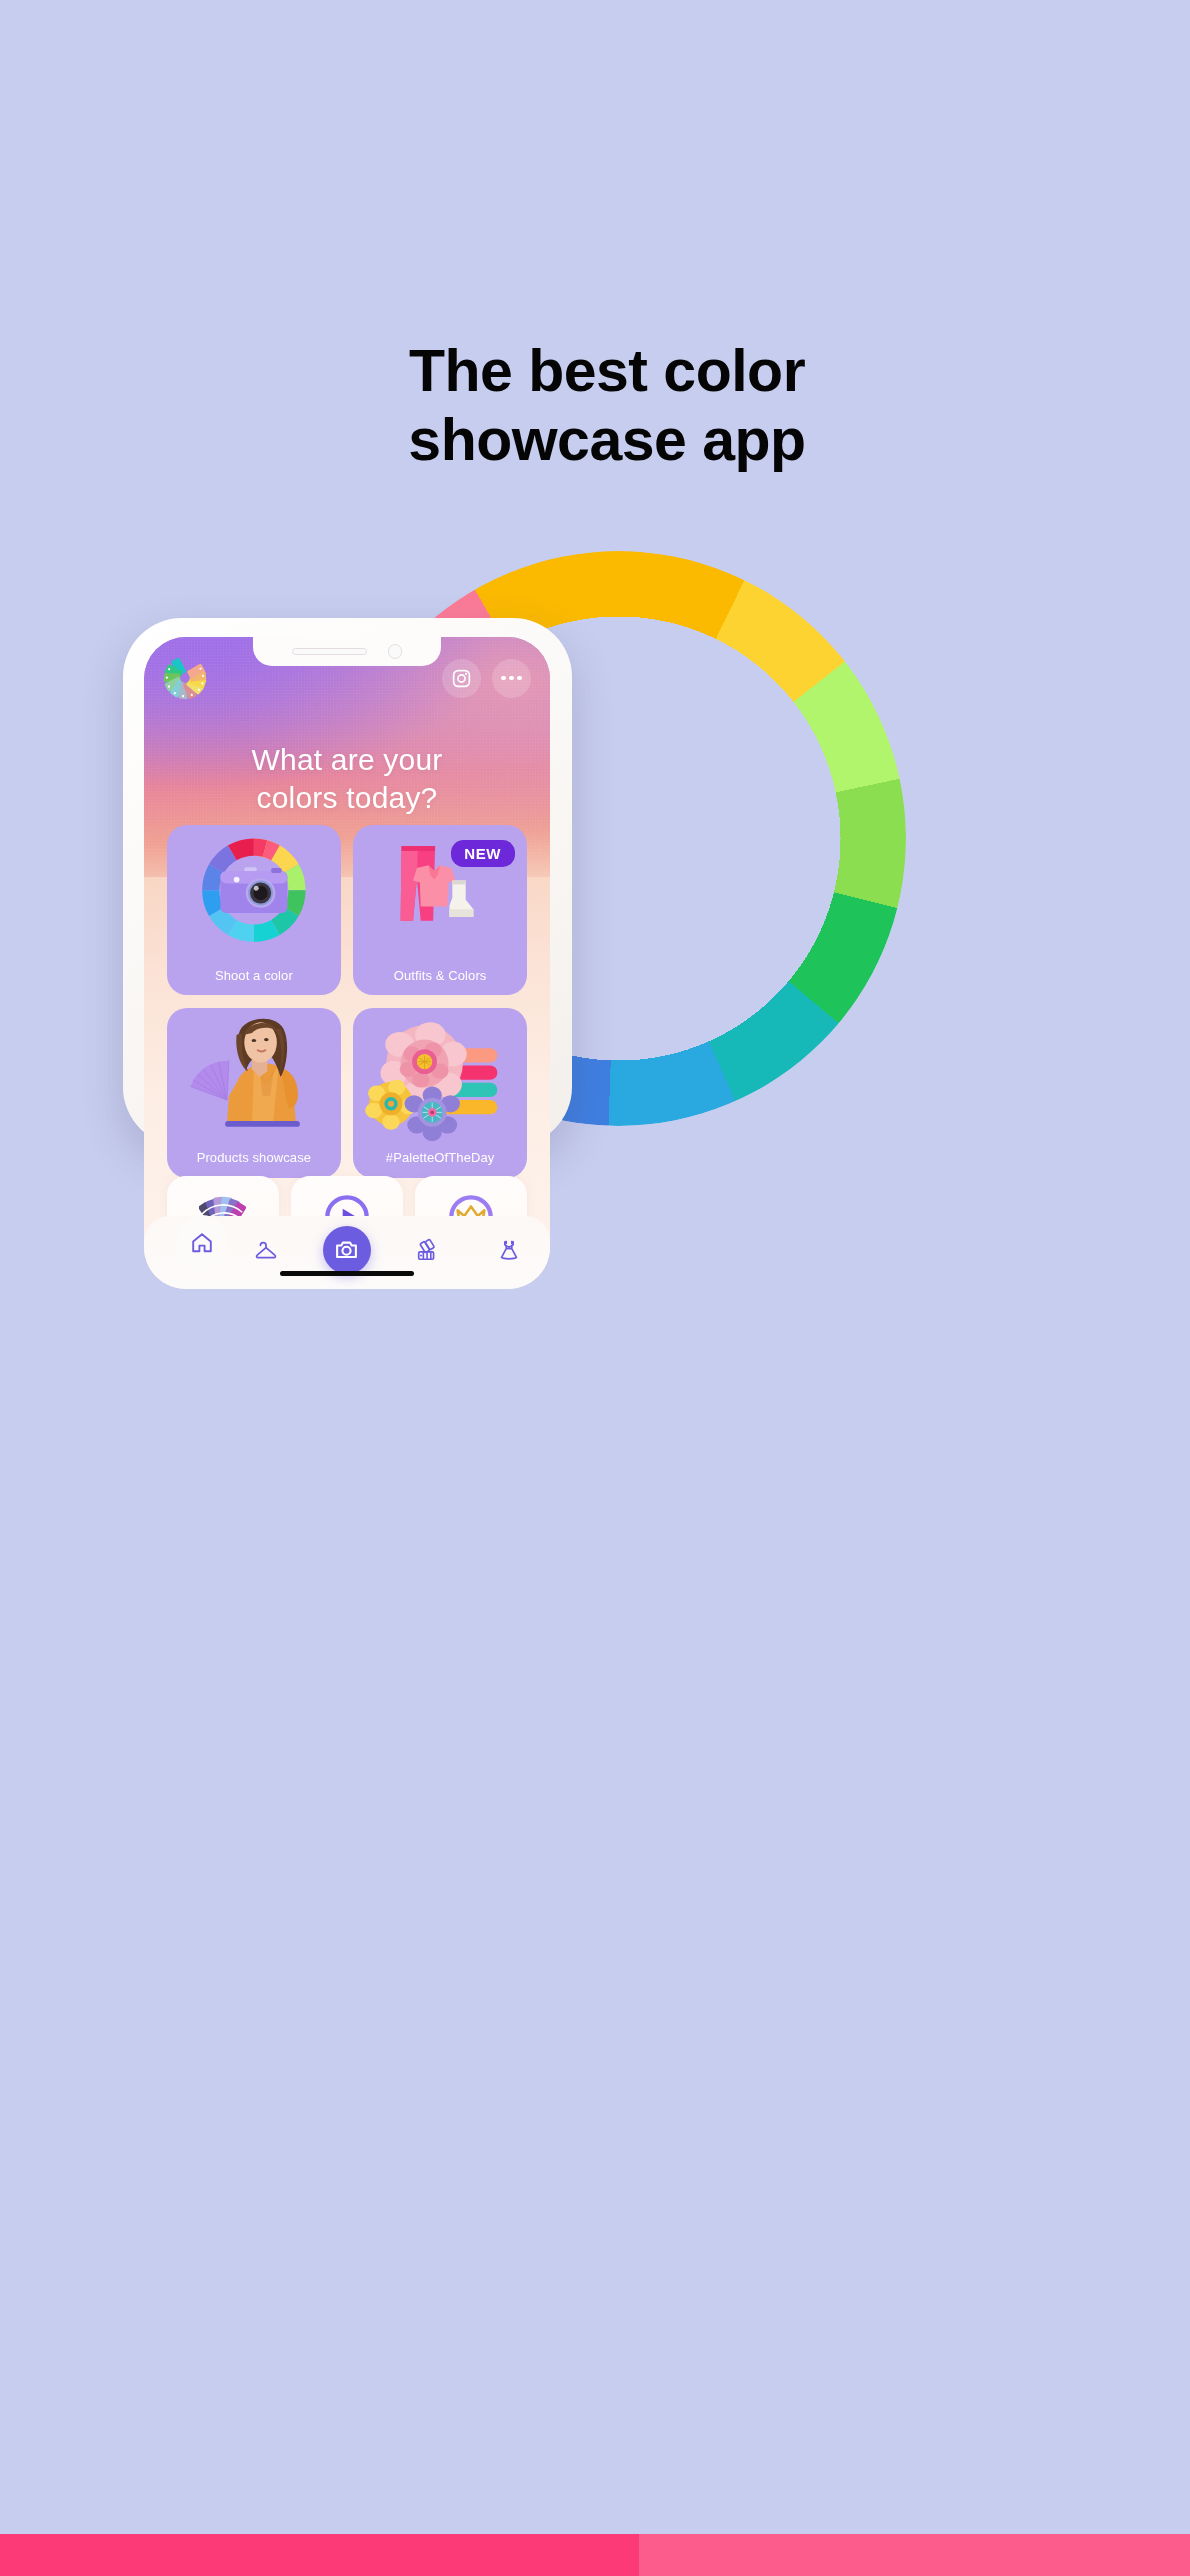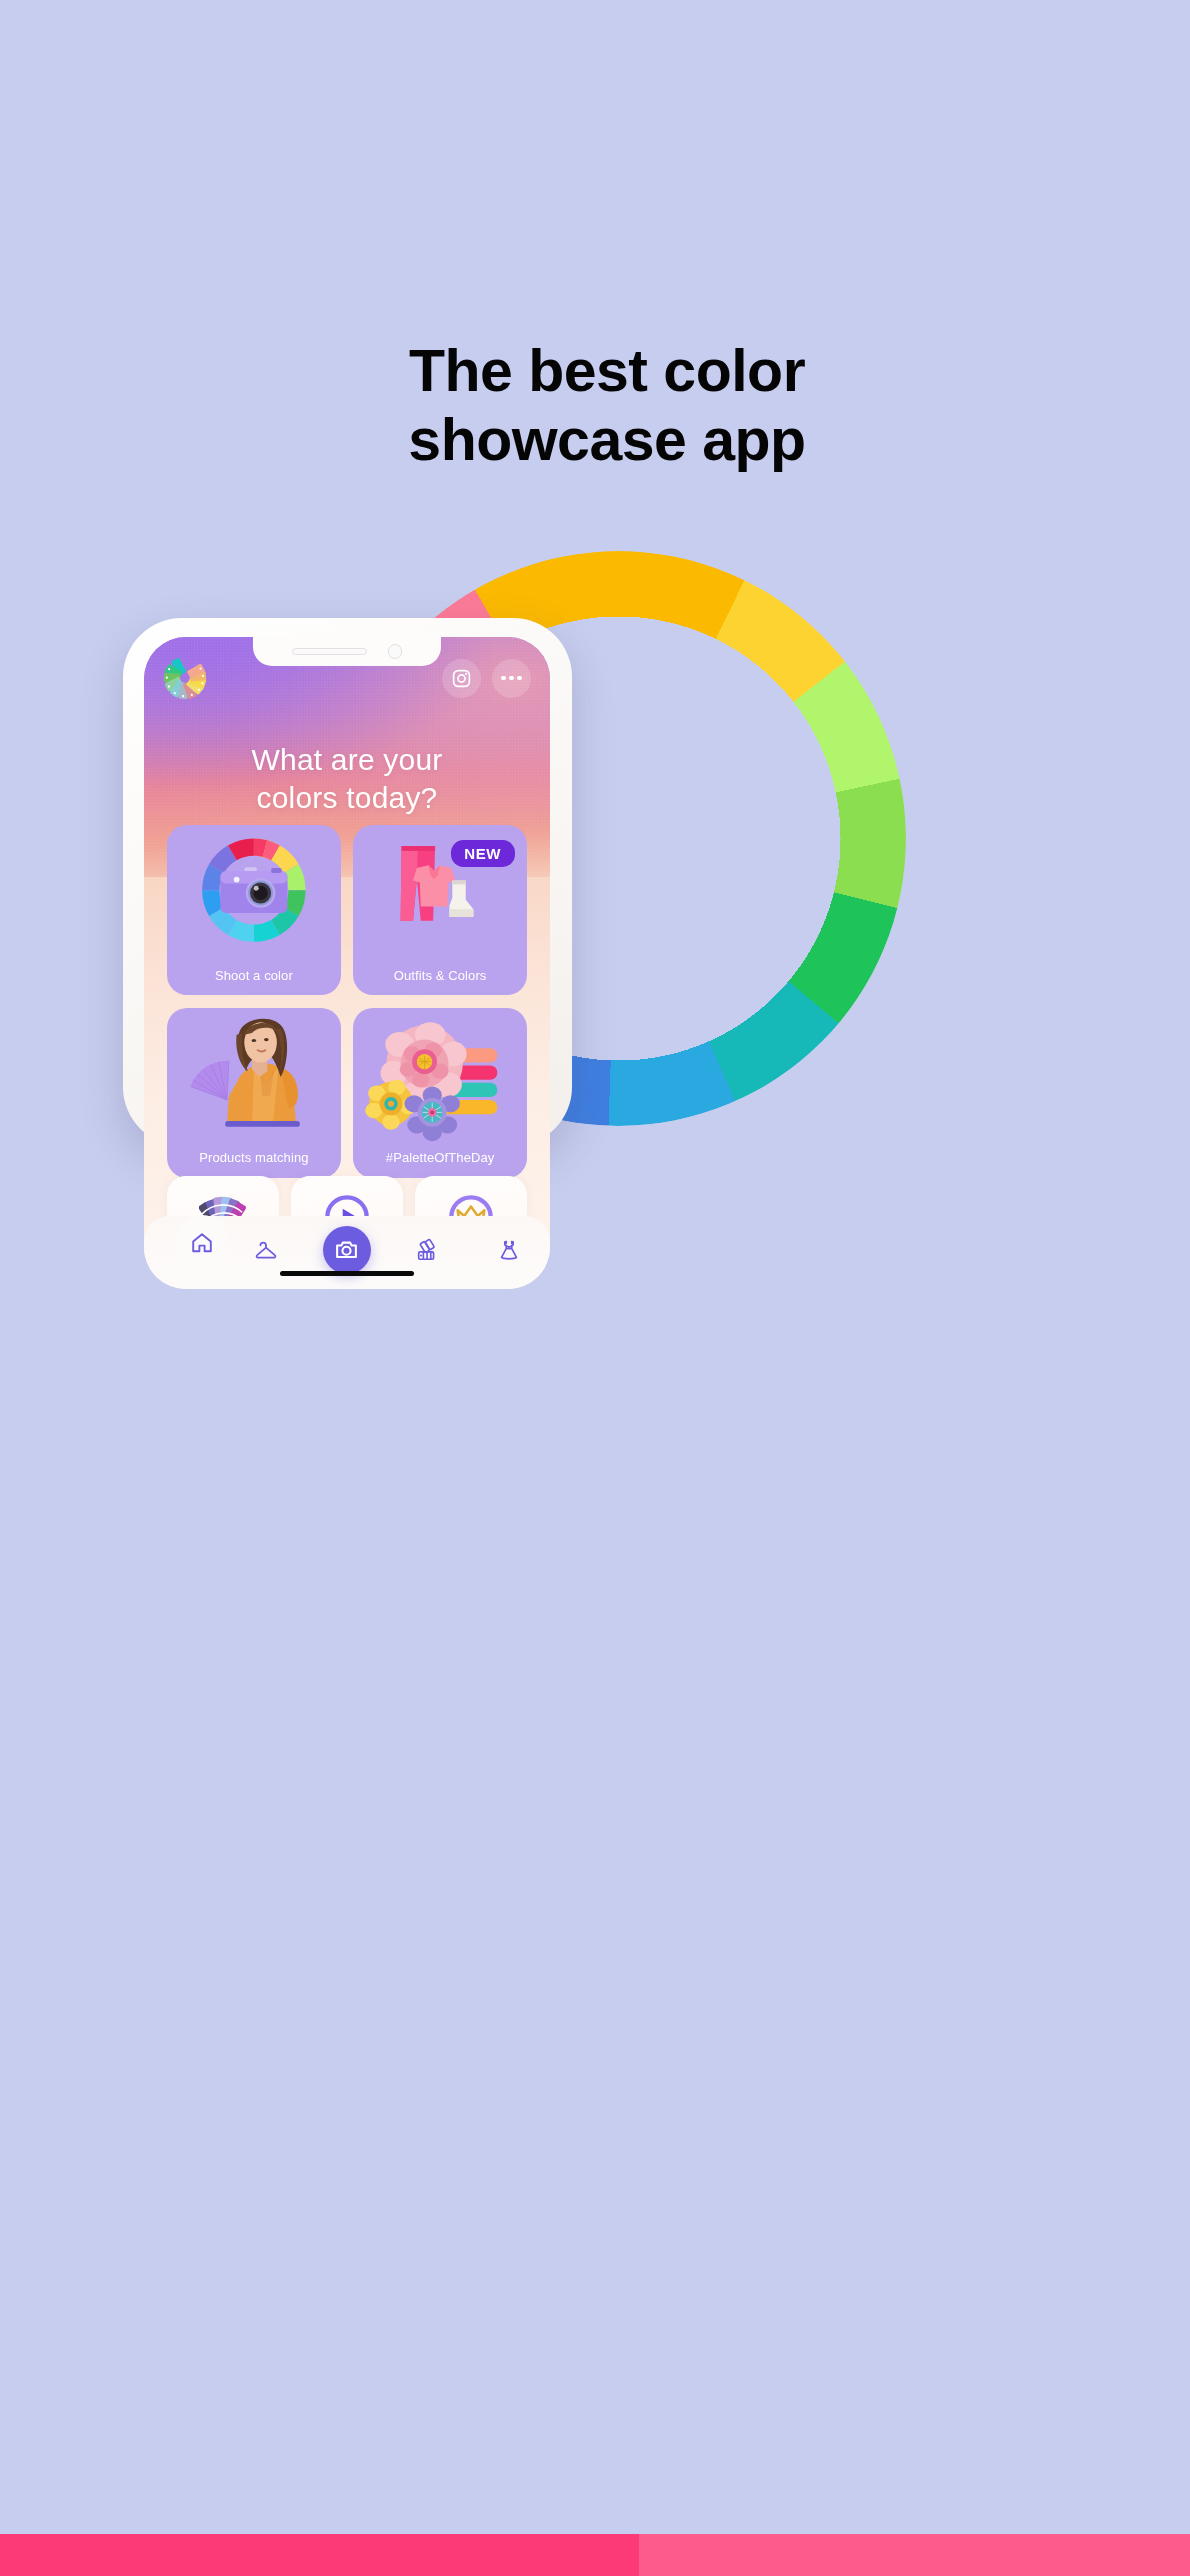--- a/index.html
+++ b/index.html
@@ -375,21 +375,21 @@
             <path d="M78,26 C76,44 80,58 84,66 C76,62 70,44 72,28 Z" fill="#6b452b"></path>
             <path d="M112,22 C120,32 120,56 116,70 C122,58 124,34 118,22 Z" fill="#6b452b"></path>
 
             <ellipse cx="90" cy="34" rx="2.4" ry="1.6" fill="#4a3426"></ellipse>
             <ellipse cx="103" cy="33" rx="2.4" ry="1.6" fill="#4a3426"></ellipse>
             <path d="M94,44 C96,46 100,46 102,44" stroke="#c4735f" stroke-width="2" fill="none" stroke-linecap="round"></path>
 
             <rect x="60" y="118" width="78" height="6" rx="3" fill="#6a5ccd"></rect>
           </svg>
         </div>
-        <span class="tile-label">Products matching</span>
+        <span class="tile-label">Products showcase</span>
       </div>
 
       <div class="tile">
         <div class="tile-art">
           <svg viewBox="0 0 180 142" width="100%" height="100%">
 
             <rect x="88" y="42" width="62" height="15" rx="7.5" fill="#fb9a80"></rect>
             <rect x="88" y="60" width="62" height="15" rx="7.5" fill="#f5346f"></rect>
             <rect x="88" y="78" width="62" height="15" rx="7.5" fill="#2fc5b6"></rect>
             <rect x="88" y="96" width="62" height="15" rx="7.5" fill="#fab72a"></rect>

